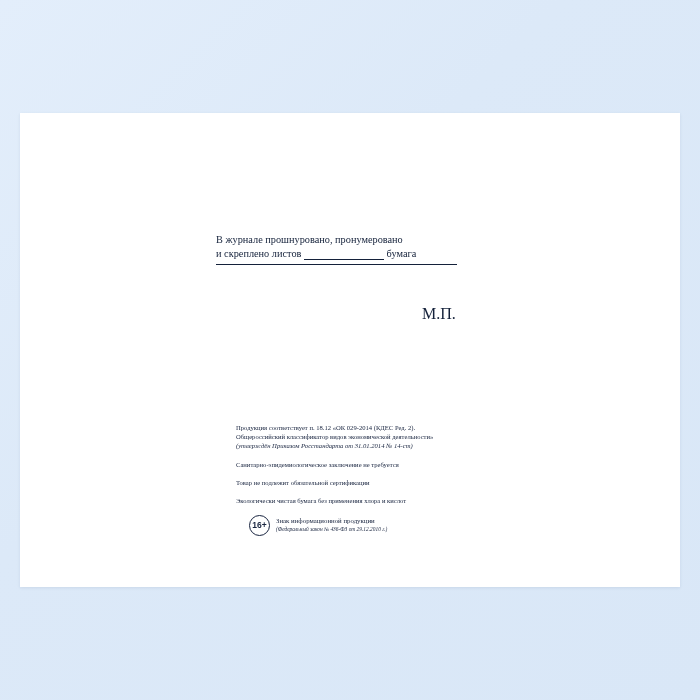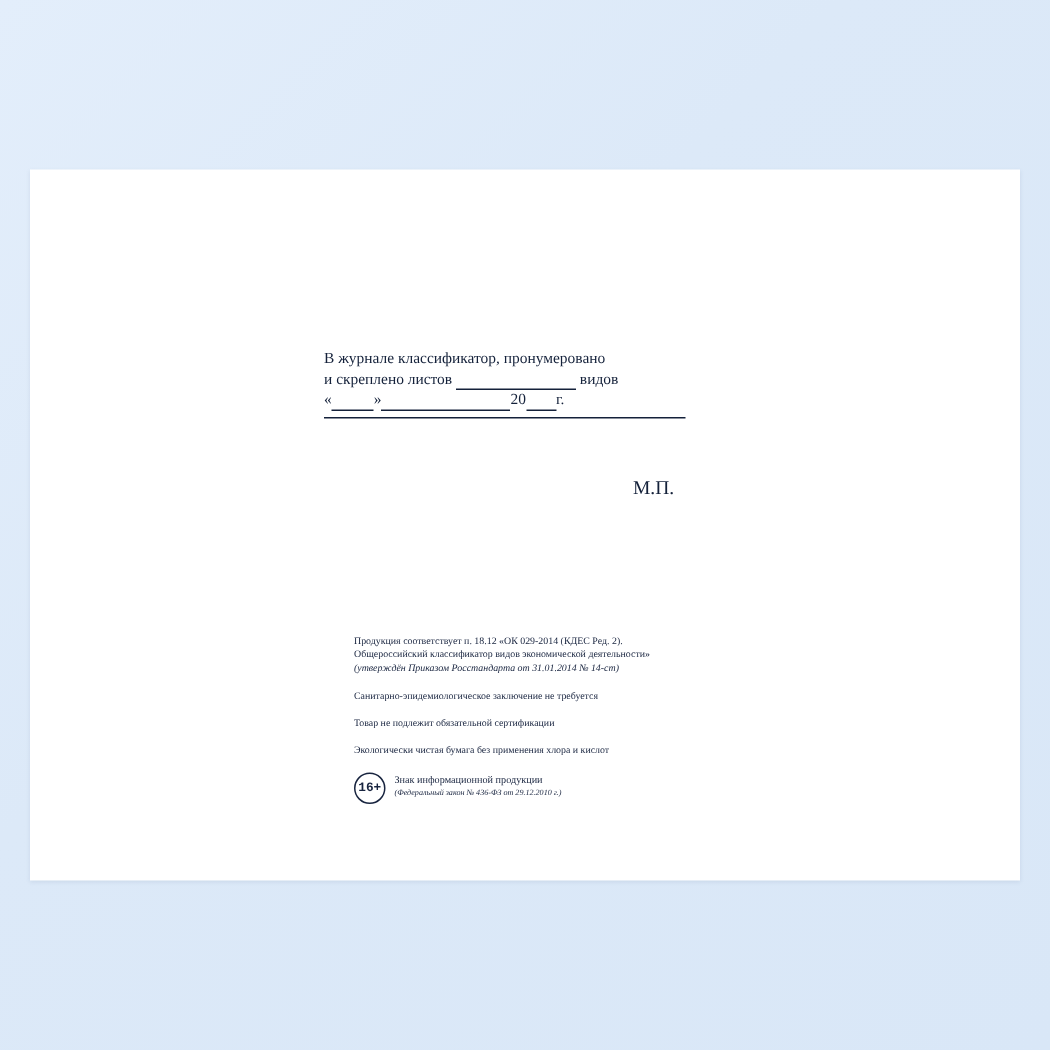--- a/index.html
+++ b/index.html
@@ -62,22 +62,22 @@
   .ul-w5 { width: 80px; }
   .long-rule {
     margin-top: 3px;
     width: 241px;
     border-bottom: 1px solid #14213a;
     height: 1px;
   }
   .mp {
     position: absolute;
     left: 402px;
-    top: 204px;
-    font-size: 13px;
+    top: 192px;
+    font-size: 16px;
     color: #14213a;
   }
 
   
   .legal-block {
     position: absolute;
     left: 216px;
     top: 310px;
     width: 300px;
     color: #18243f;
@@ -109,22 +109,23 @@
     height: 19px;
     border-radius: 50%;
     border: 1.4px solid #18243f;
     display: flex;
     align-items: center;
     justify-content: center;
     font-size: 8.5px;
     font-weight: bold;
     color: #18243f;
     flex: none;
-    font-family: Liberation Mono, monospace;
+    font-family: Liberation Sans, sans-serif;
     line-height: 1;
+    margin-left: 13px;
   }
   .age-text {
     margin-left: 6px;
     padding-top: 2px;
   }
   .age-title {
     font-size: 6.8px;
     color: #18243f;
     line-height: 1.3;
   }
@@ -137,28 +138,25 @@
   }
 </style>
 </head>
 <body>
 
 <div class="stage">
   <div class="page">
     <div class="page-inner">
 
       <div class="cert-block">
-        <div class="cert-line">В журнале классификатор, пронумеровано</div>
+        <div class="cert-line">В журнале прошнуровано, пронумеровано</div>
         <div class="cert-line">
           <span>и скреплено листов</span>
           <span class="ul ul-w1"></span>
-          <span>видов</span>
-        </div>
-        <div class="cert-line">
-          <span>«</span><span class="ul ul-w2"></span><span>»</span><span class="ul ul-w3"></span><span>20</span><span class="ul ul-w4"></span><span>г.</span>
+          <span>бумага</span>
         </div>
         <div class="long-rule"></div>
       </div>
 
       <div class="mp">М.П.</div>
 
       <div class="legal-block">
         <div class="legal-para upright">
           <div>Продукция соответствует п. 18.12 «ОК 029-2014 (КДЕС Ред. 2).</div>
           <div>Общероссийский классификатор видов экономической деятельности»</div>

